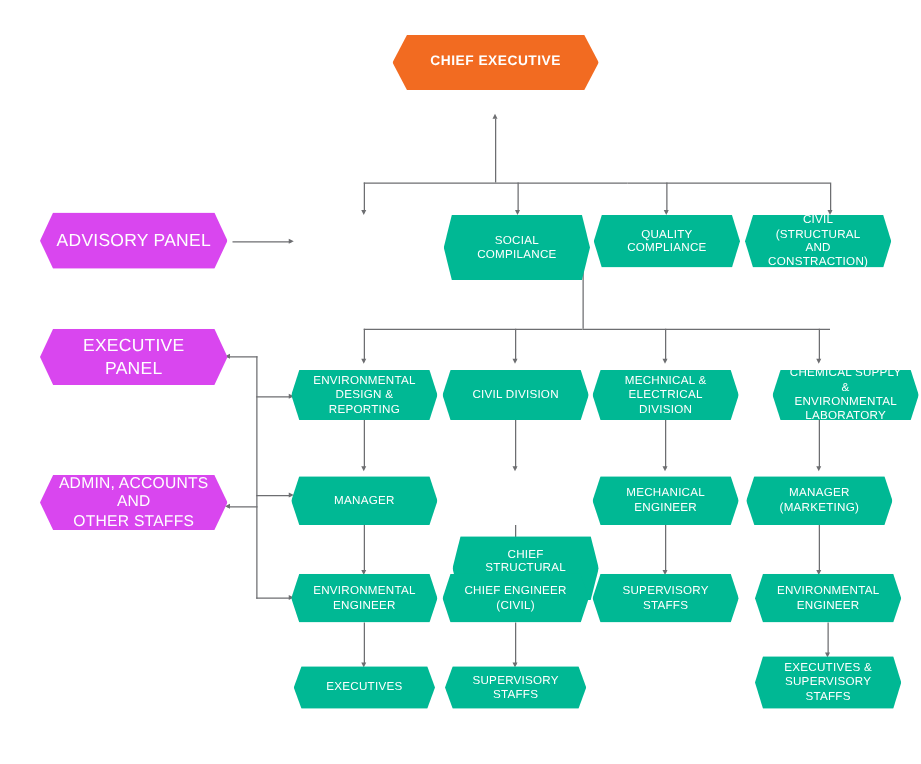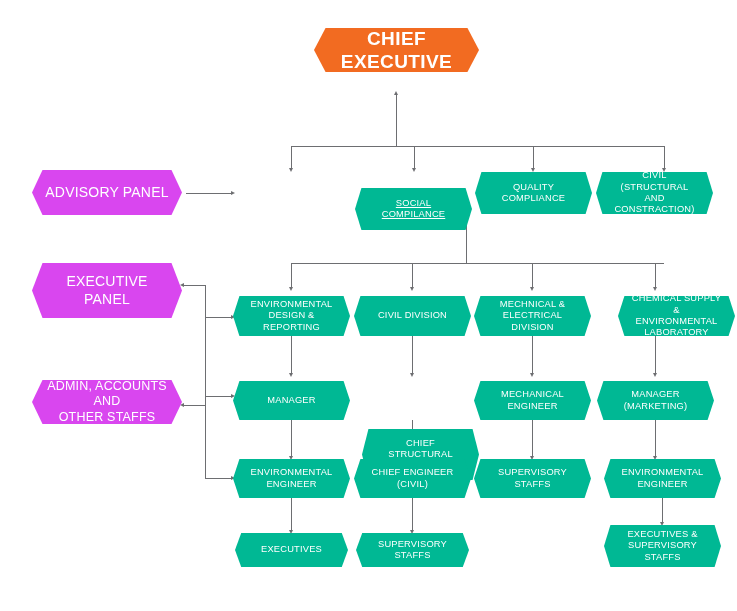--- a/index.html
+++ b/index.html
@@ -26,23 +26,24 @@
     clip-path: polygon(5.5% 0%, 94.5% 0%, 100% 50%, 94.5% 100%, 5.5% 100%, 0% 50%);
     padding:2px 12px;
     white-space:pre-line;
     z-index:3;
   }
   .green{background:#00b894;}
   .yellow{background:#d946ef;}
   .orange{background:#f26b21;}
 
   .ceo{
-    font-size:19px;font-weight:bold;letter-spacing:.4px;
+    font-size:11px;font-weight:bold;letter-spacing:.4px;
     -webkit-clip-path: polygon(7% 0%, 93% 0%, 100% 50%, 93% 100%, 7% 100%, 0% 50%);
     clip-path: polygon(7% 0%, 93% 0%, 100% 50%, 93% 100%, 7% 100%, 0% 50%);
+    text-align: right;
   }
   .side{
     font-size:12.5px;
     -webkit-clip-path: polygon(7% 0%, 93% 0%, 100% 50%, 93% 100%, 7% 100%, 0% 50%);
     clip-path: polygon(7% 0%, 93% 0%, 100% 50%, 93% 100%, 7% 100%, 0% 50%);
   }
   .side.big{font-size:14px;}
   .unit{font-size:9.3px;}
 
   .line{position:absolute;background:#6d6e71;z-index:1;}
@@ -143,26 +144,26 @@
   <div class="arrow arrow-down" style="left:289px;top:530px;"></div>
   <div class="line vline" style="left:412px;top:498px;height:34px;"></div>
   <div class="arrow arrow-down" style="left:410px;top:530px;"></div>
   <div class="line vline" style="left:662px;top:498px;height:26px;"></div>
   <div class="arrow arrow-down" style="left:660px;top:522px;"></div>
 
   <div class="node orange ceo" style="left:314px;top:28px;width:165px;height:44px;">CHIEF EXECUTIVE</div>
 
   <div class="node yellow side big" style="left:32px;top:170px;width:150px;height:45px;">ADVISORY PANEL</div>
 
-  <div class="node yellow side big" style="left:32px;top:263px;width:150px;height:55px;">EXECUTIVE PANEL</div>
+  <div class="node yellow side big" style="left:32px;top:263px;width:150px;height:45px;">EXECUTIVE PANEL</div>
 
   <div class="node yellow side" style="left:32px;top:380px;width:150px;height:44px;">ADMIN, ACCOUNTS AND
 OTHER STAFFS</div>
 
-  <div class="node green unit" style="left:355px;top:188px;width:117px;height:42px;text-decoration:underline;">SOCIAL
+  <div class="node green unit" style="left:355px;top:172px;width:117px;height:52px;">SOCIAL
 COMPILANCE</div>
   <div class="node green unit" style="left:475px;top:172px;width:117px;height:42px;">QUALITY COMPLIANCE</div>
   <div class="node green unit" style="left:596px;top:172px;width:117px;height:42px;">CIVIL (STRUCTURAL
 AND CONSTRACTION)</div>
 
   <div class="node green unit" style="left:233px;top:296px;width:117px;height:40px;">ENVIRONMENTAL
 DESIGN &amp; REPORTING</div>
   <div class="node green unit" style="left:354px;top:296px;width:117px;height:40px;">CIVIL DIVISION</div>
   <div class="node green unit" style="left:474px;top:296px;width:117px;height:40px;text-align:center;">MECHNICAL &amp;
 ELECTRICAL DIVISION</div>

